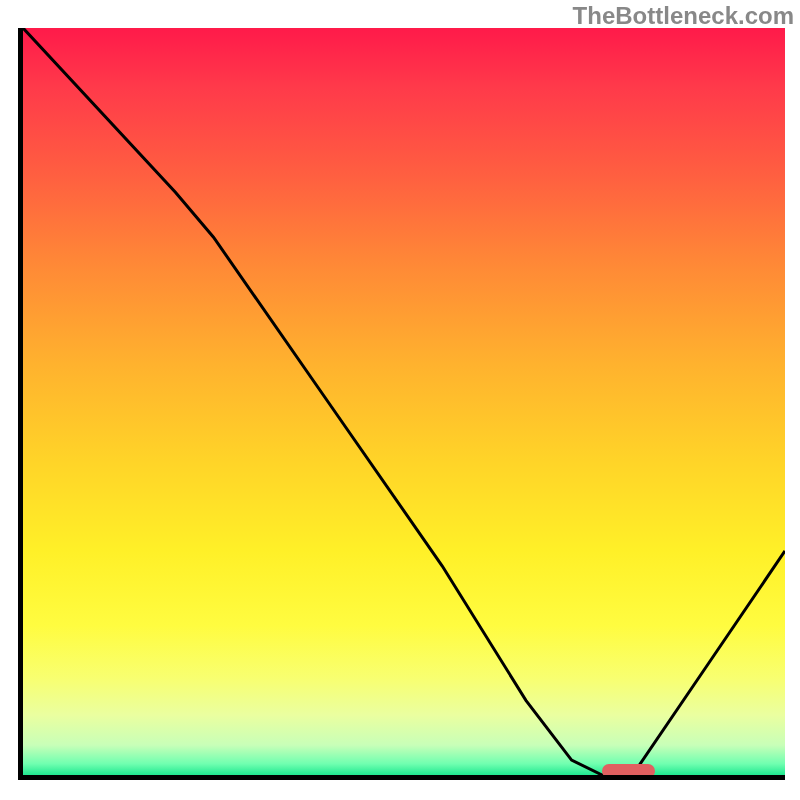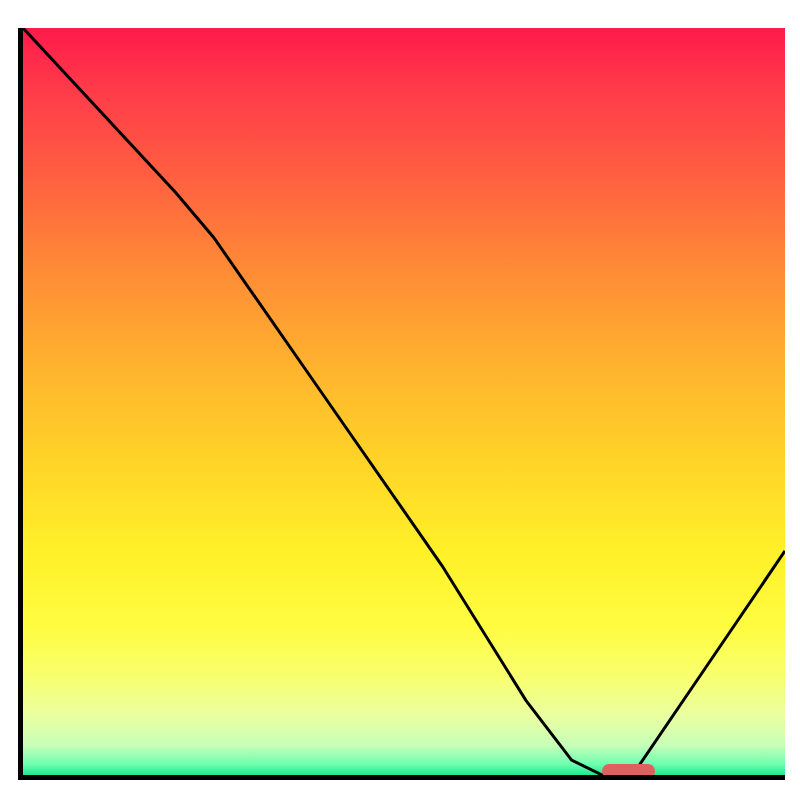--- a/index.html
+++ b/index.html
@@ -69,20 +69,21 @@
     background: #e06060;
     border-radius: 8px;
     height: 14px;
   }
 </style>
 </head>
 <body>
 
 <div class="chart-container">
 
+  <div class="watermark">TheBottleneck.com</div>
 
   <div class="plot-area">
 
     <div class="gradient-bg"></div>
 
     <svg class="curve-svg" viewBox="0 0 762 747" preserveAspectRatio="none">
       <path d="M0.0 0.0 L152.4 164.3 L190.5 209.2 L304.8 373.5 L419.1 537.8 L502.9 672.3 L548.6 732.1 L579.1 747.0 L609.6 747.0 L685.8 635.0 L762.0 522.9" fill="none" stroke="#000000" stroke-width="3"></path>
     </svg>
 
     <div class="marker" style="left: 579.12px; width: 53.34px; bottom: -3px;"></div>

